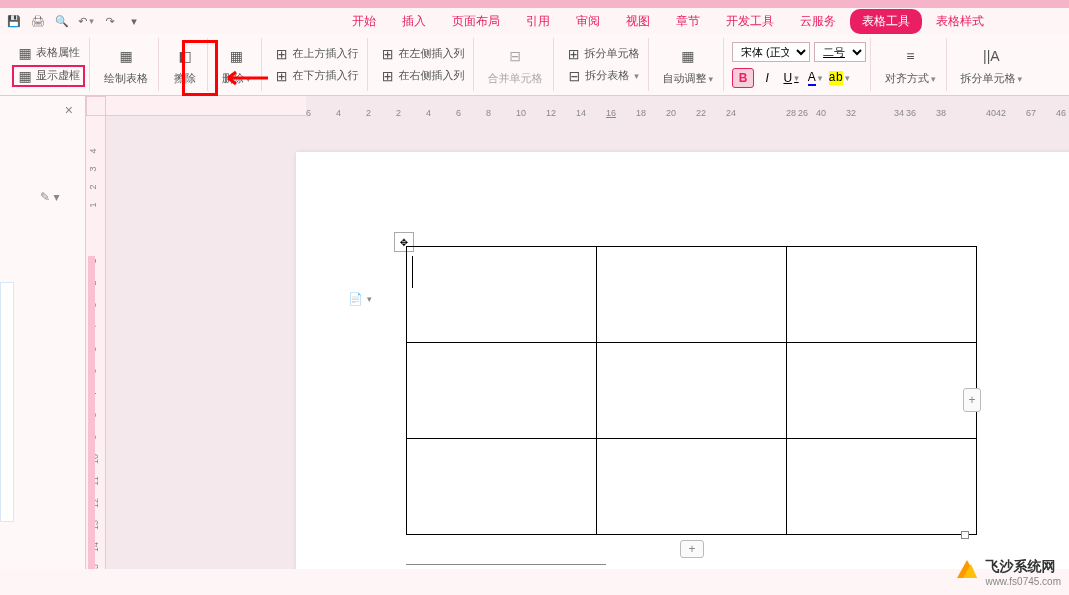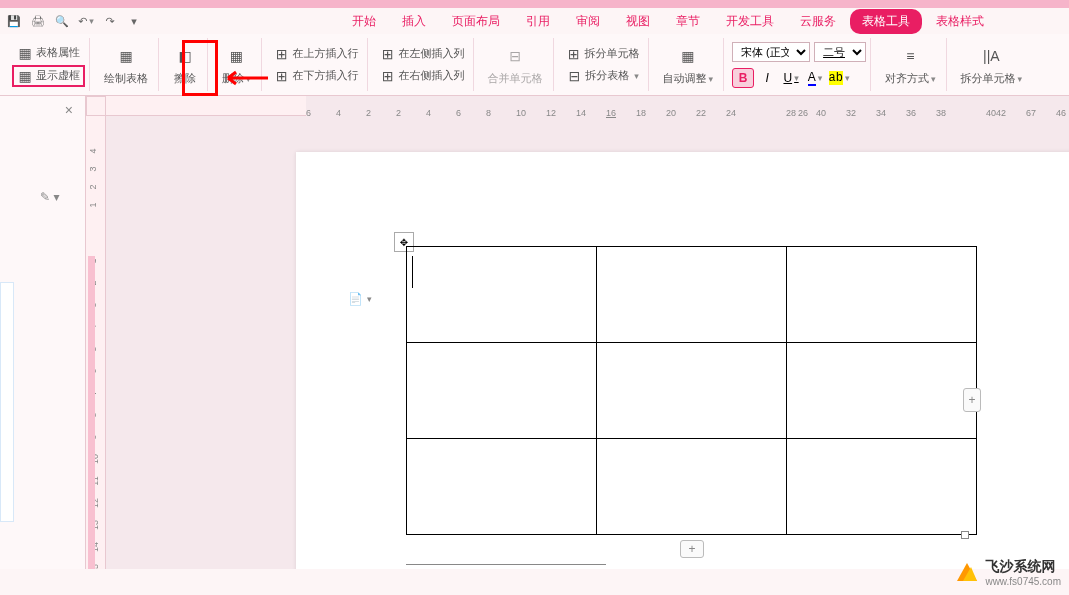--- a/index.html
+++ b/index.html
@@ -58,21 +58,21 @@
 .table { position: absolute; left: 300px; top: 130px; border-collapse: collapse; }
 .table td { border: 1px solid #000; width: 190px; height: 96px; vertical-align: top; padding: 4px; }
 .cursor-line { position: absolute; left: 306px; top: 140px; width: 1px; height: 32px; background: #000; }
 
 .add-col { position: absolute; right: 88px; top: 272px; width: 18px; height: 24px; border: 1px solid #bbb; border-radius: 3px; background: #fafafa; display: flex; align-items: center; justify-content: center; font-size: 12px; color: #888; cursor: pointer; }
 .add-row { position: absolute; left: 574px; top: 424px; width: 24px; height: 18px; border: 1px solid #bbb; border-radius: 3px; background: #fafafa; display: flex; align-items: center; justify-content: center; font-size: 12px; color: #888; cursor: pointer; }
 .resize-handle { position: absolute; right: 100px; top: 415px; width: 8px; height: 8px; border: 1px solid #888; background: #fff; cursor: nwse-resize; }
 
 .footer-line { position: absolute; left: 300px; top: 448px; width: 200px; border-top: 1px solid #888; }
 
-.watermark { position: absolute; right: 8px; bottom: 8px; display: flex; align-items: center; gap: 6px; }
+.watermark { position: absolute; right: 8px; bottom: 8px; display: flex; align-items: flex-start; gap: 6px; }
 .wm-logo { width: 24px; height: 24px; }
 .wm-text { font-size: 14px; font-weight: bold; color: #333; }
 .wm-url { font-size: 10px; color: #888; }
 
 .thumb-panel { position: absolute; left: 0; top: 186px; width: 14px; height: 240px; background: #fff; border: 1px solid #d8e8f8; }
 
 .dd { font-size: 9px; color: #888; margin-left: 2px; }
 </style>
 </head>
 <body>
@@ -236,21 +236,21 @@
             <span class="h-tick" style="left: 270px;">14</span>
             <span class="h-tick" style="left: 300px; text-decoration: underline;">16</span>
             <span class="h-tick" style="left: 330px;">18</span>
             <span class="h-tick" style="left: 360px;">20</span>
             <span class="h-tick" style="left: 390px;">22</span>
             <span class="h-tick" style="left: 420px;">24</span>
             <span class="h-tick" style="left: 468px; margin-left: 24px;">26</span>
             <span class="h-tick" style="left: 480px;">28</span>
             <span class="h-tick" style="left: 510px;">40</span>
             <span class="h-tick" style="left: 540px;">32</span>
-            <span class="h-tick" style="left: 570px;">34</span>
+            <span class="h-tick" style="left: 588px;">34</span>
             <span class="h-tick" style="left: 600px;">36</span>
             <span class="h-tick" style="left: 630px;">38</span>
             <span class="h-tick" style="left: 680px;">40</span>
             <span class="h-tick" style="left: 690px;">42</span>
             <span class="h-tick" style="left: 720px;">67</span>
             <span class="h-tick" style="left: 750px;">46</span>
           </div>
       </div>
     </div>
     <div class="doc-content">

